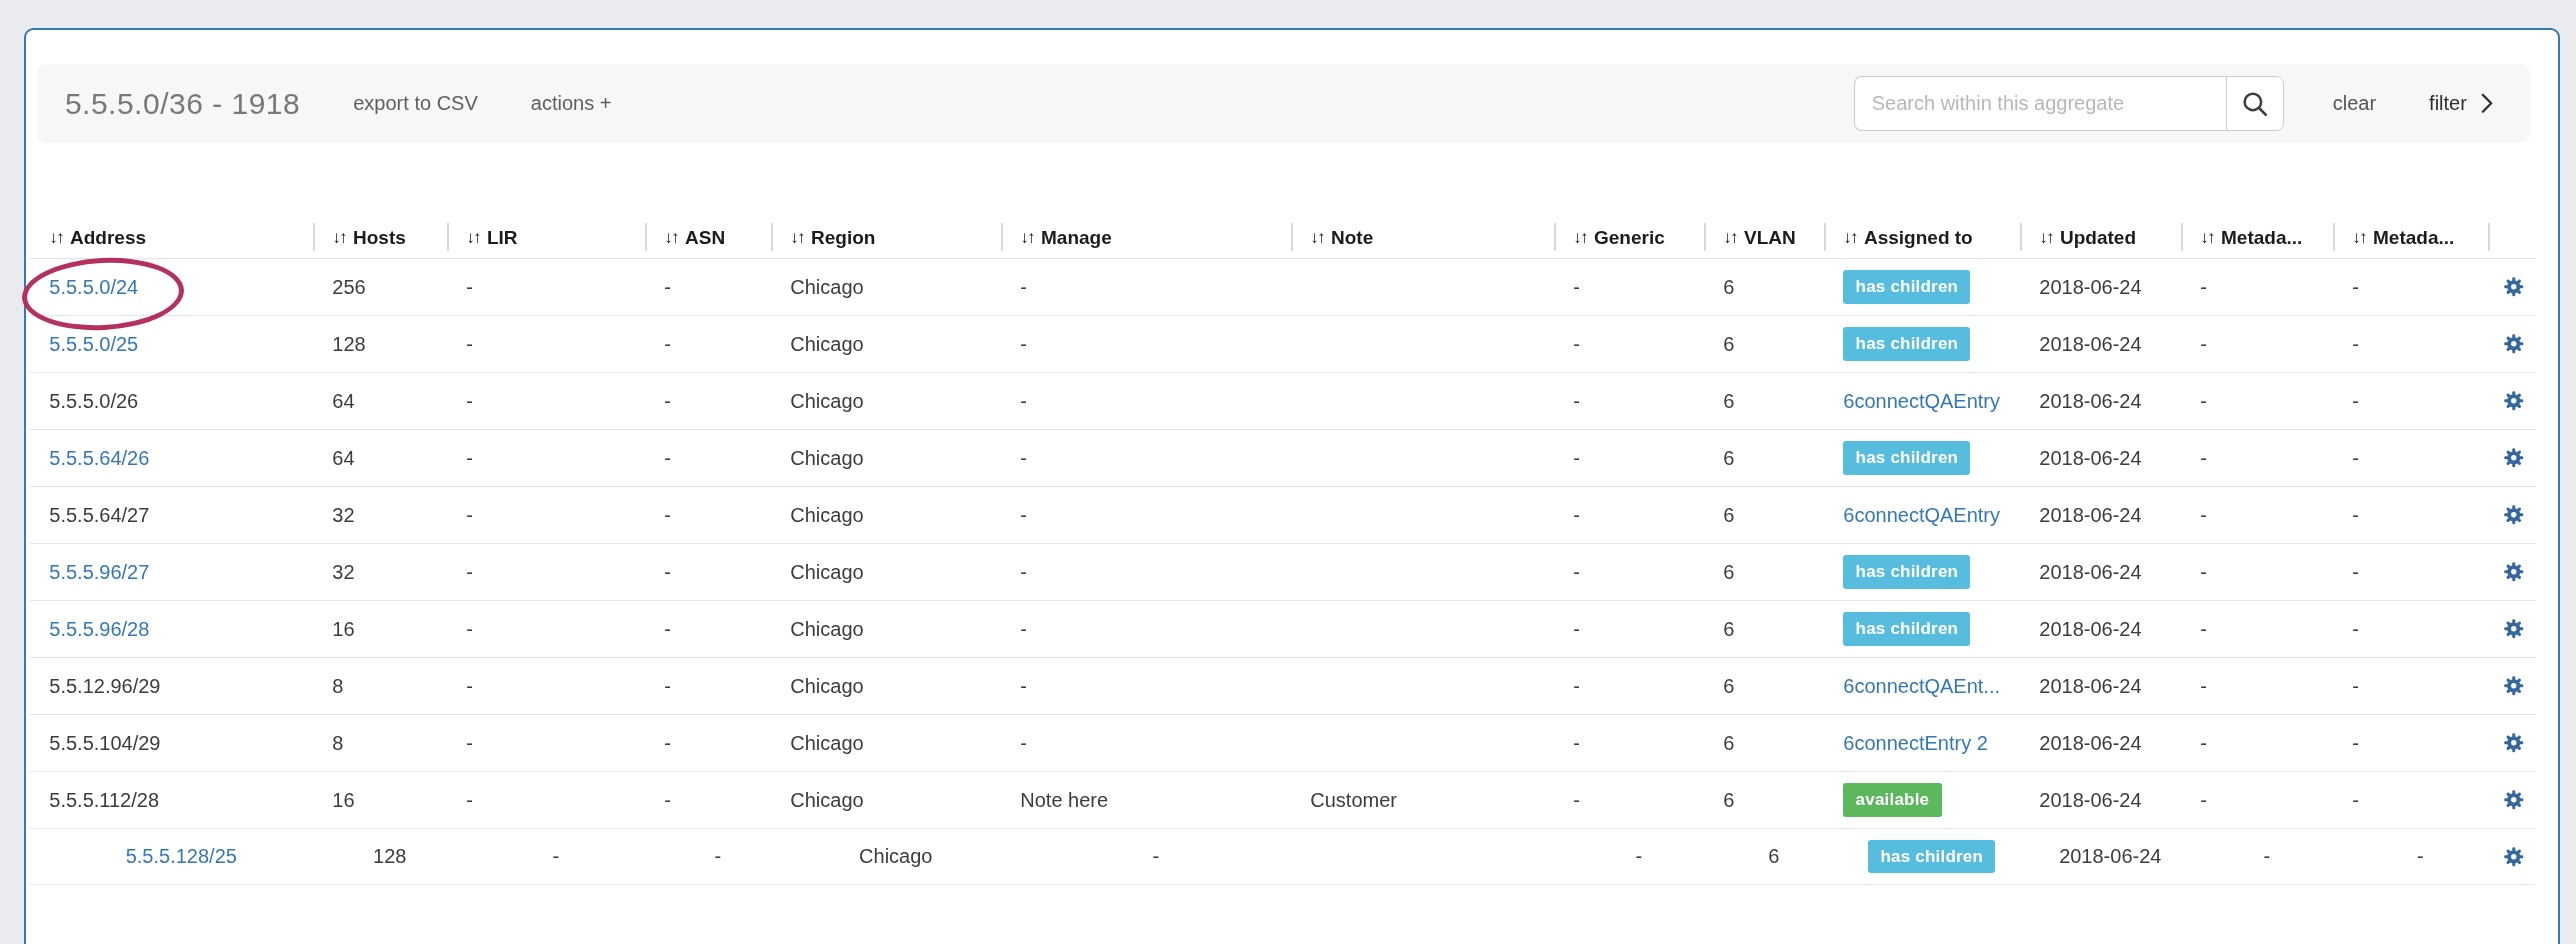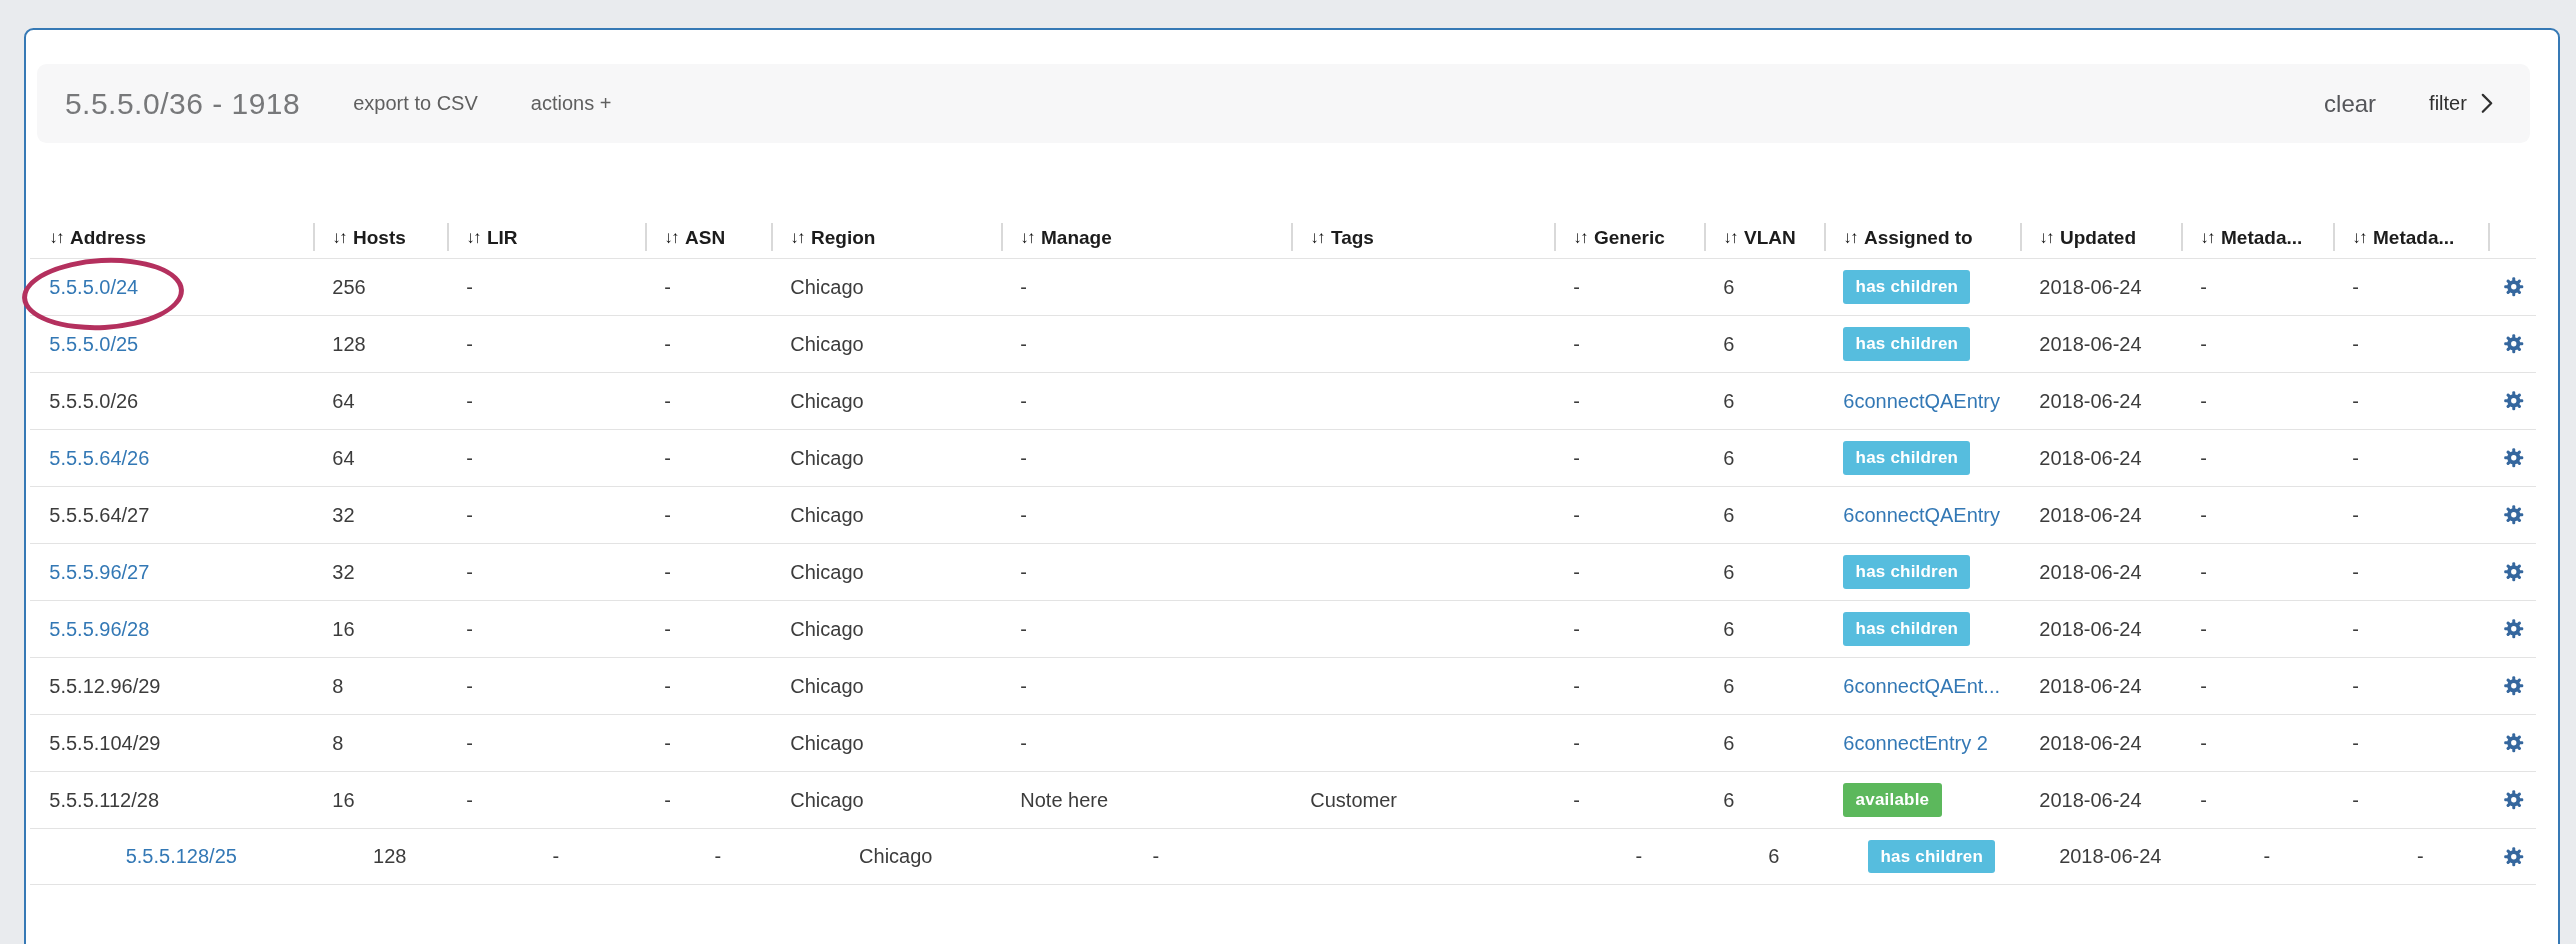--- a/index.html
+++ b/index.html
@@ -29,21 +29,21 @@
   .search-input{
     width:372px;box-sizing:border-box;border:1.9px solid #cbcbcb;border-right:none;
     border-radius:7.5px 0 0 7.5px;padding:0 17px;font-size:20px;color:#333;
     font-family:"Liberation Sans", sans-serif;background:#fff;outline:none;
   }
   .search-input::placeholder{color:#b5b7ba;}
   .search-btn{
     width:58px;box-sizing:border-box;border:1.9px solid #cbcbcb;border-radius:0 7.5px 7.5px 0;
     background:#fff;display:flex;align-items:center;justify-content:center;cursor:pointer;padding:0;
   }
-  .clear-link{margin-left:49px;font-size:24px;color:#55565a;cursor:pointer;}
+  .clear-link{margin-left:49px;font-size:20px;color:#55565a;cursor:pointer;}
   .filter-link{margin-left:53px;margin-right:7.5px;font-size:20px;color:#2f2f2f;cursor:pointer;
     display:flex;align-items:center;gap:13.2px;}
   .table-wrap{margin:74px 22px 0 4.7px;position:relative;}
   .thead{display:flex;height:41px;align-items:center;}
   .th{
     display:flex;align-items:center;padding-left:19px;box-sizing:border-box;height:100%;
     font-weight:bold;font-size:19px;color:#1c1c1c;position:relative;white-space:nowrap;cursor:pointer;
   }
   .th + .th::before{
     content:"";position:absolute;left:0;top:5.7px;height:28px;width:1.9px;background:#d9d9d9;
@@ -74,20 +74,31 @@
 </head>
 <body>
 
 <div class="panel">
 
   <div class="toolbar">
     <span class="agg-label">5.5.5.0/36 - 1918</span>
     <span class="tb-link">export to CSV</span>
     <span class="tb-link">actions +</span>
     <span class="tb-spacer"></span>
+    <span class="search-group">
+      <input class="search-input" type="text" placeholder="Search within this aggregate" style="">
+      <button class="search-btn">
+        <span style="display:inline-flex;">
+          <svg width="30" height="30" viewBox="0 0 24 24" fill="none" stroke="#3d3d3d" stroke-width="2" stroke-linecap="round">
+            <circle cx="10.3" cy="10.3" r="6.6"></circle>
+            <line x1="15.2" y1="15.2" x2="20.6" y2="20.6"></line>
+          </svg>
+        </span>
+      </button>
+    </span>
     <span class="clear-link">clear</span>
     <span class="filter-link">
       <span>filter</span>
       <span style="display:inline-flex;">
         <svg width="14" height="22.6" viewBox="0 0 15 24" fill="none" stroke="#2f2f2f" stroke-width="2.4" stroke-linecap="round" stroke-linejoin="round">
           <polyline points="3,3 12,12 3,21"></polyline>
         </svg>
       </span>
     </span>
   </div>
@@ -114,21 +125,21 @@
         <div class="th" style="width: 230px;">
           <span class="sort">↓↑</span>
           <span>Region</span>
         </div>
         <div class="th" style="width: 290px;">
           <span class="sort">↓↑</span>
           <span>Manage</span>
         </div>
         <div class="th" style="width: 263px;">
           <span class="sort">↓↑</span>
-          <span>Tags</span>
+          <span>Note</span>
         </div>
         <div class="th" style="width: 150px;">
           <span class="sort">↓↑</span>
           <span>Generic</span>
         </div>
         <div class="th" style="width: 120px;">
           <span class="sort">↓↑</span>
           <span>VLAN</span>
         </div>
         <div class="th" style="width: 196px;">

